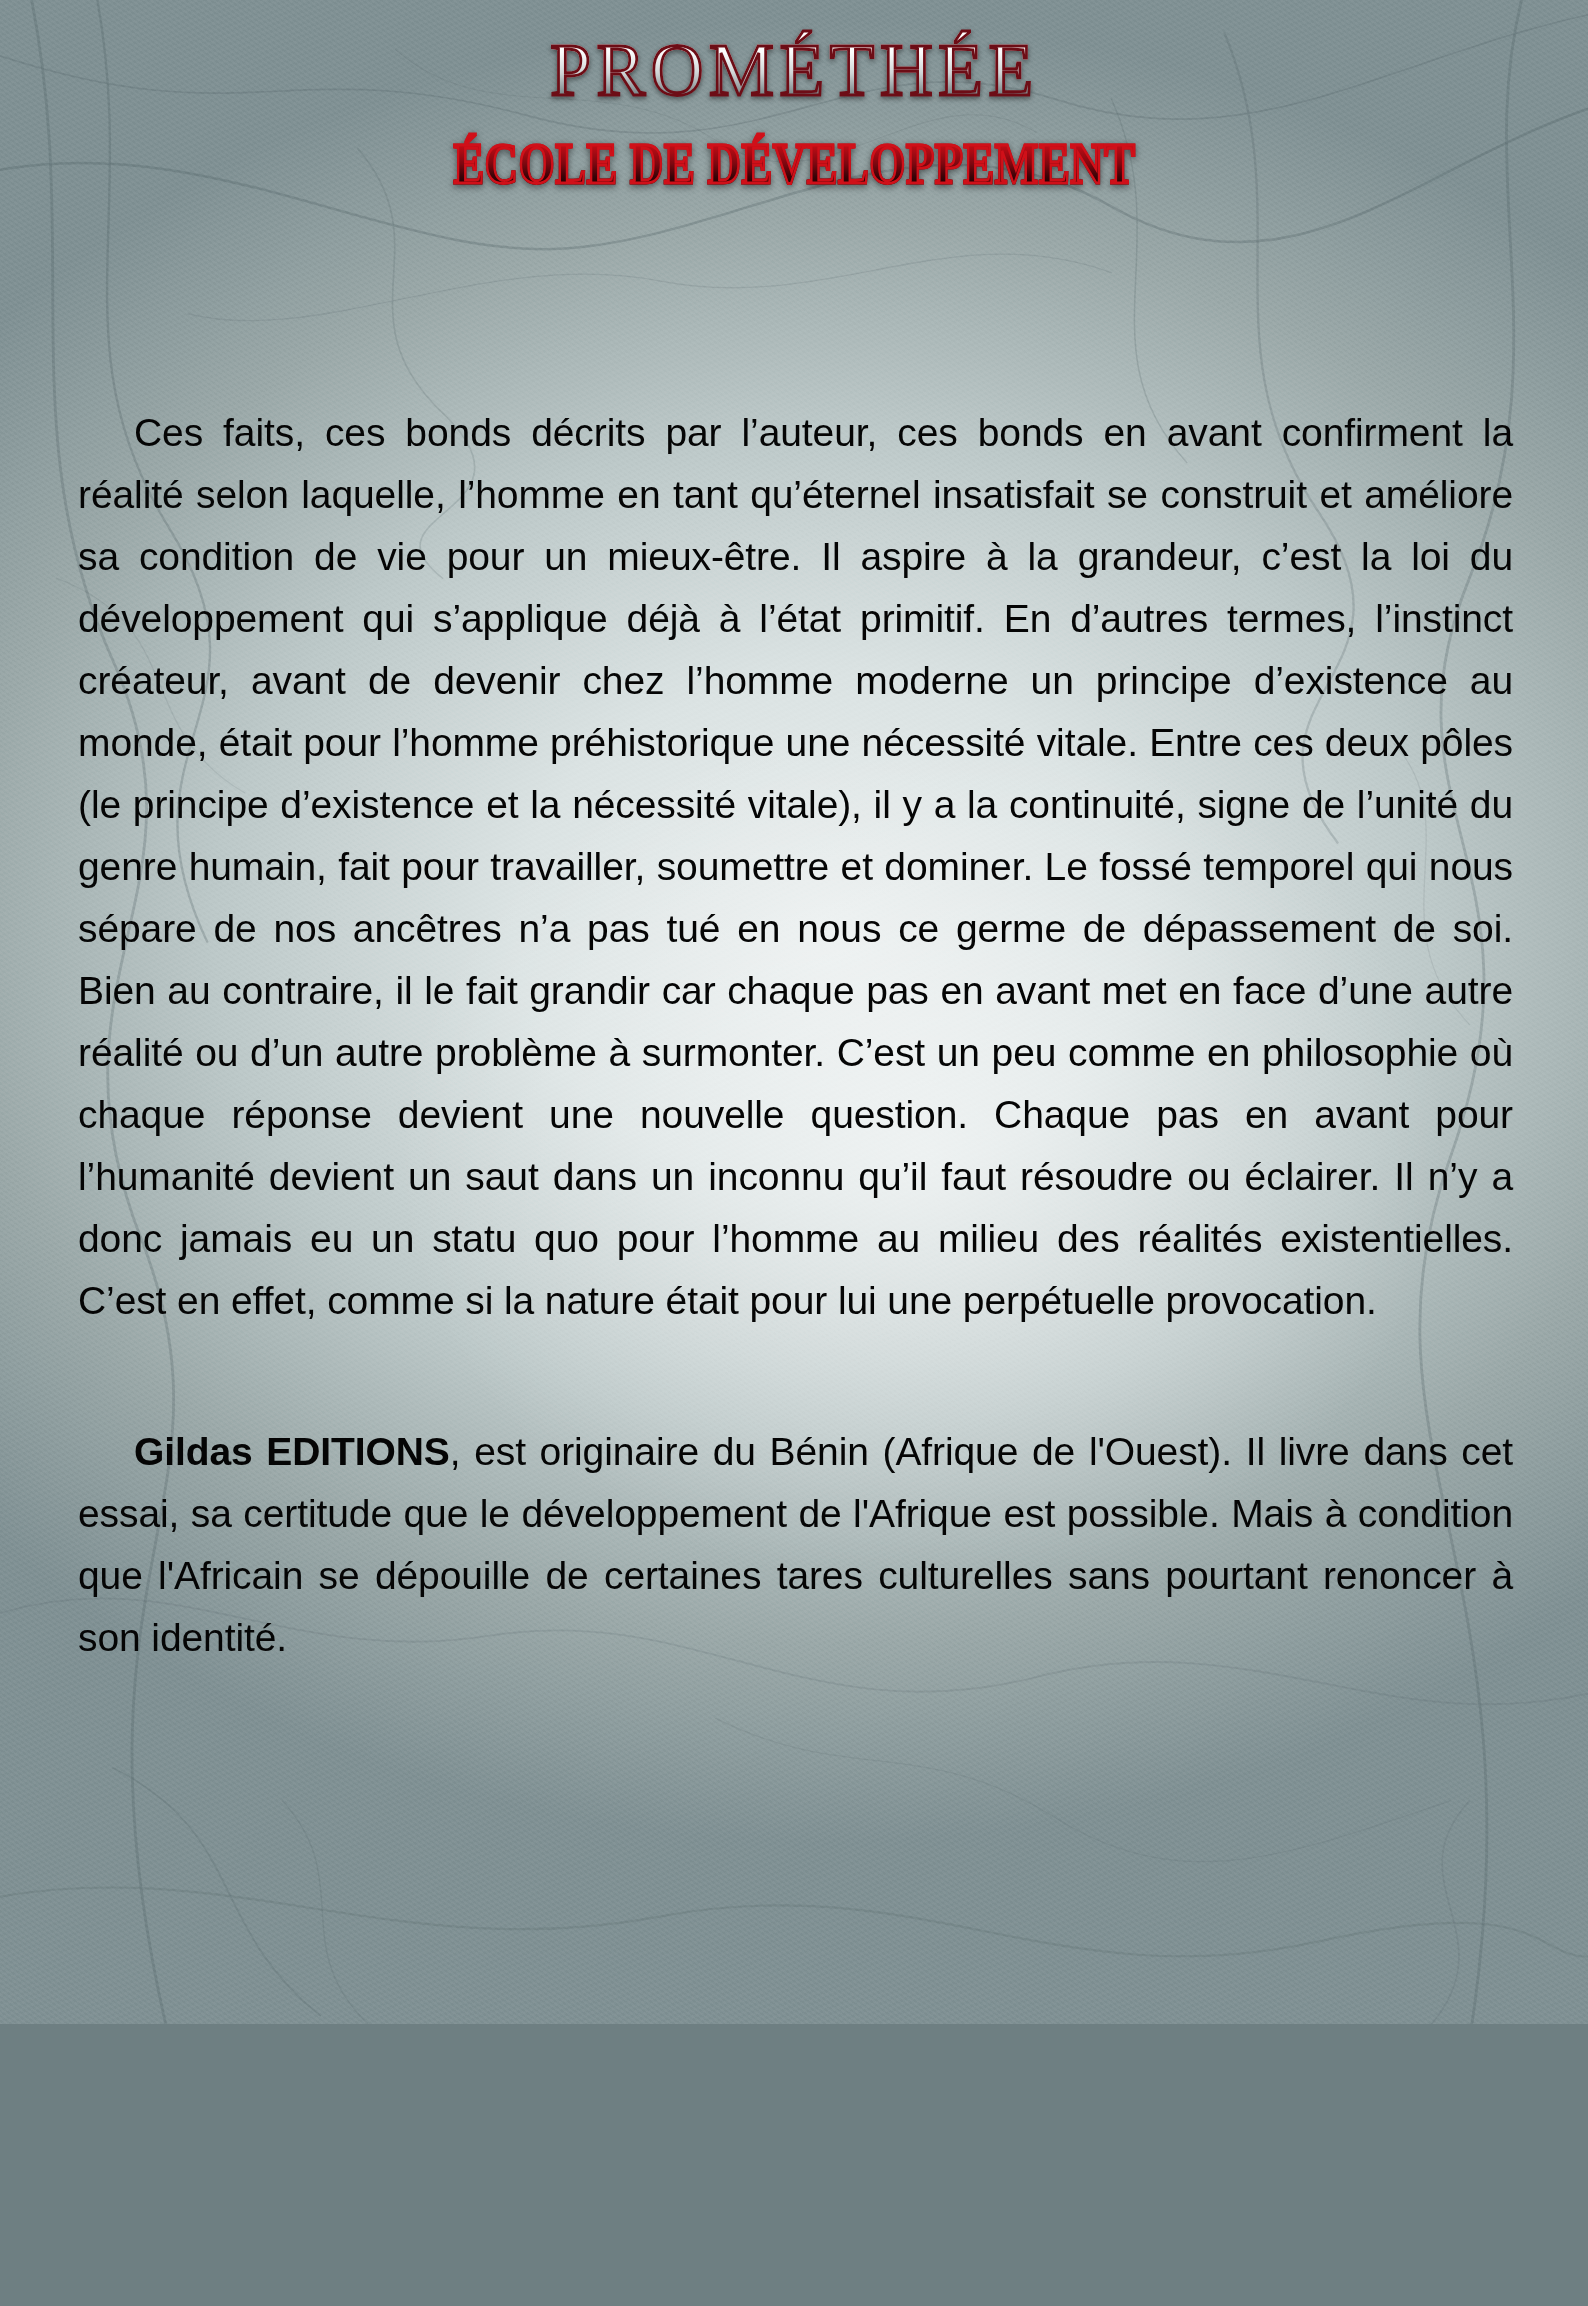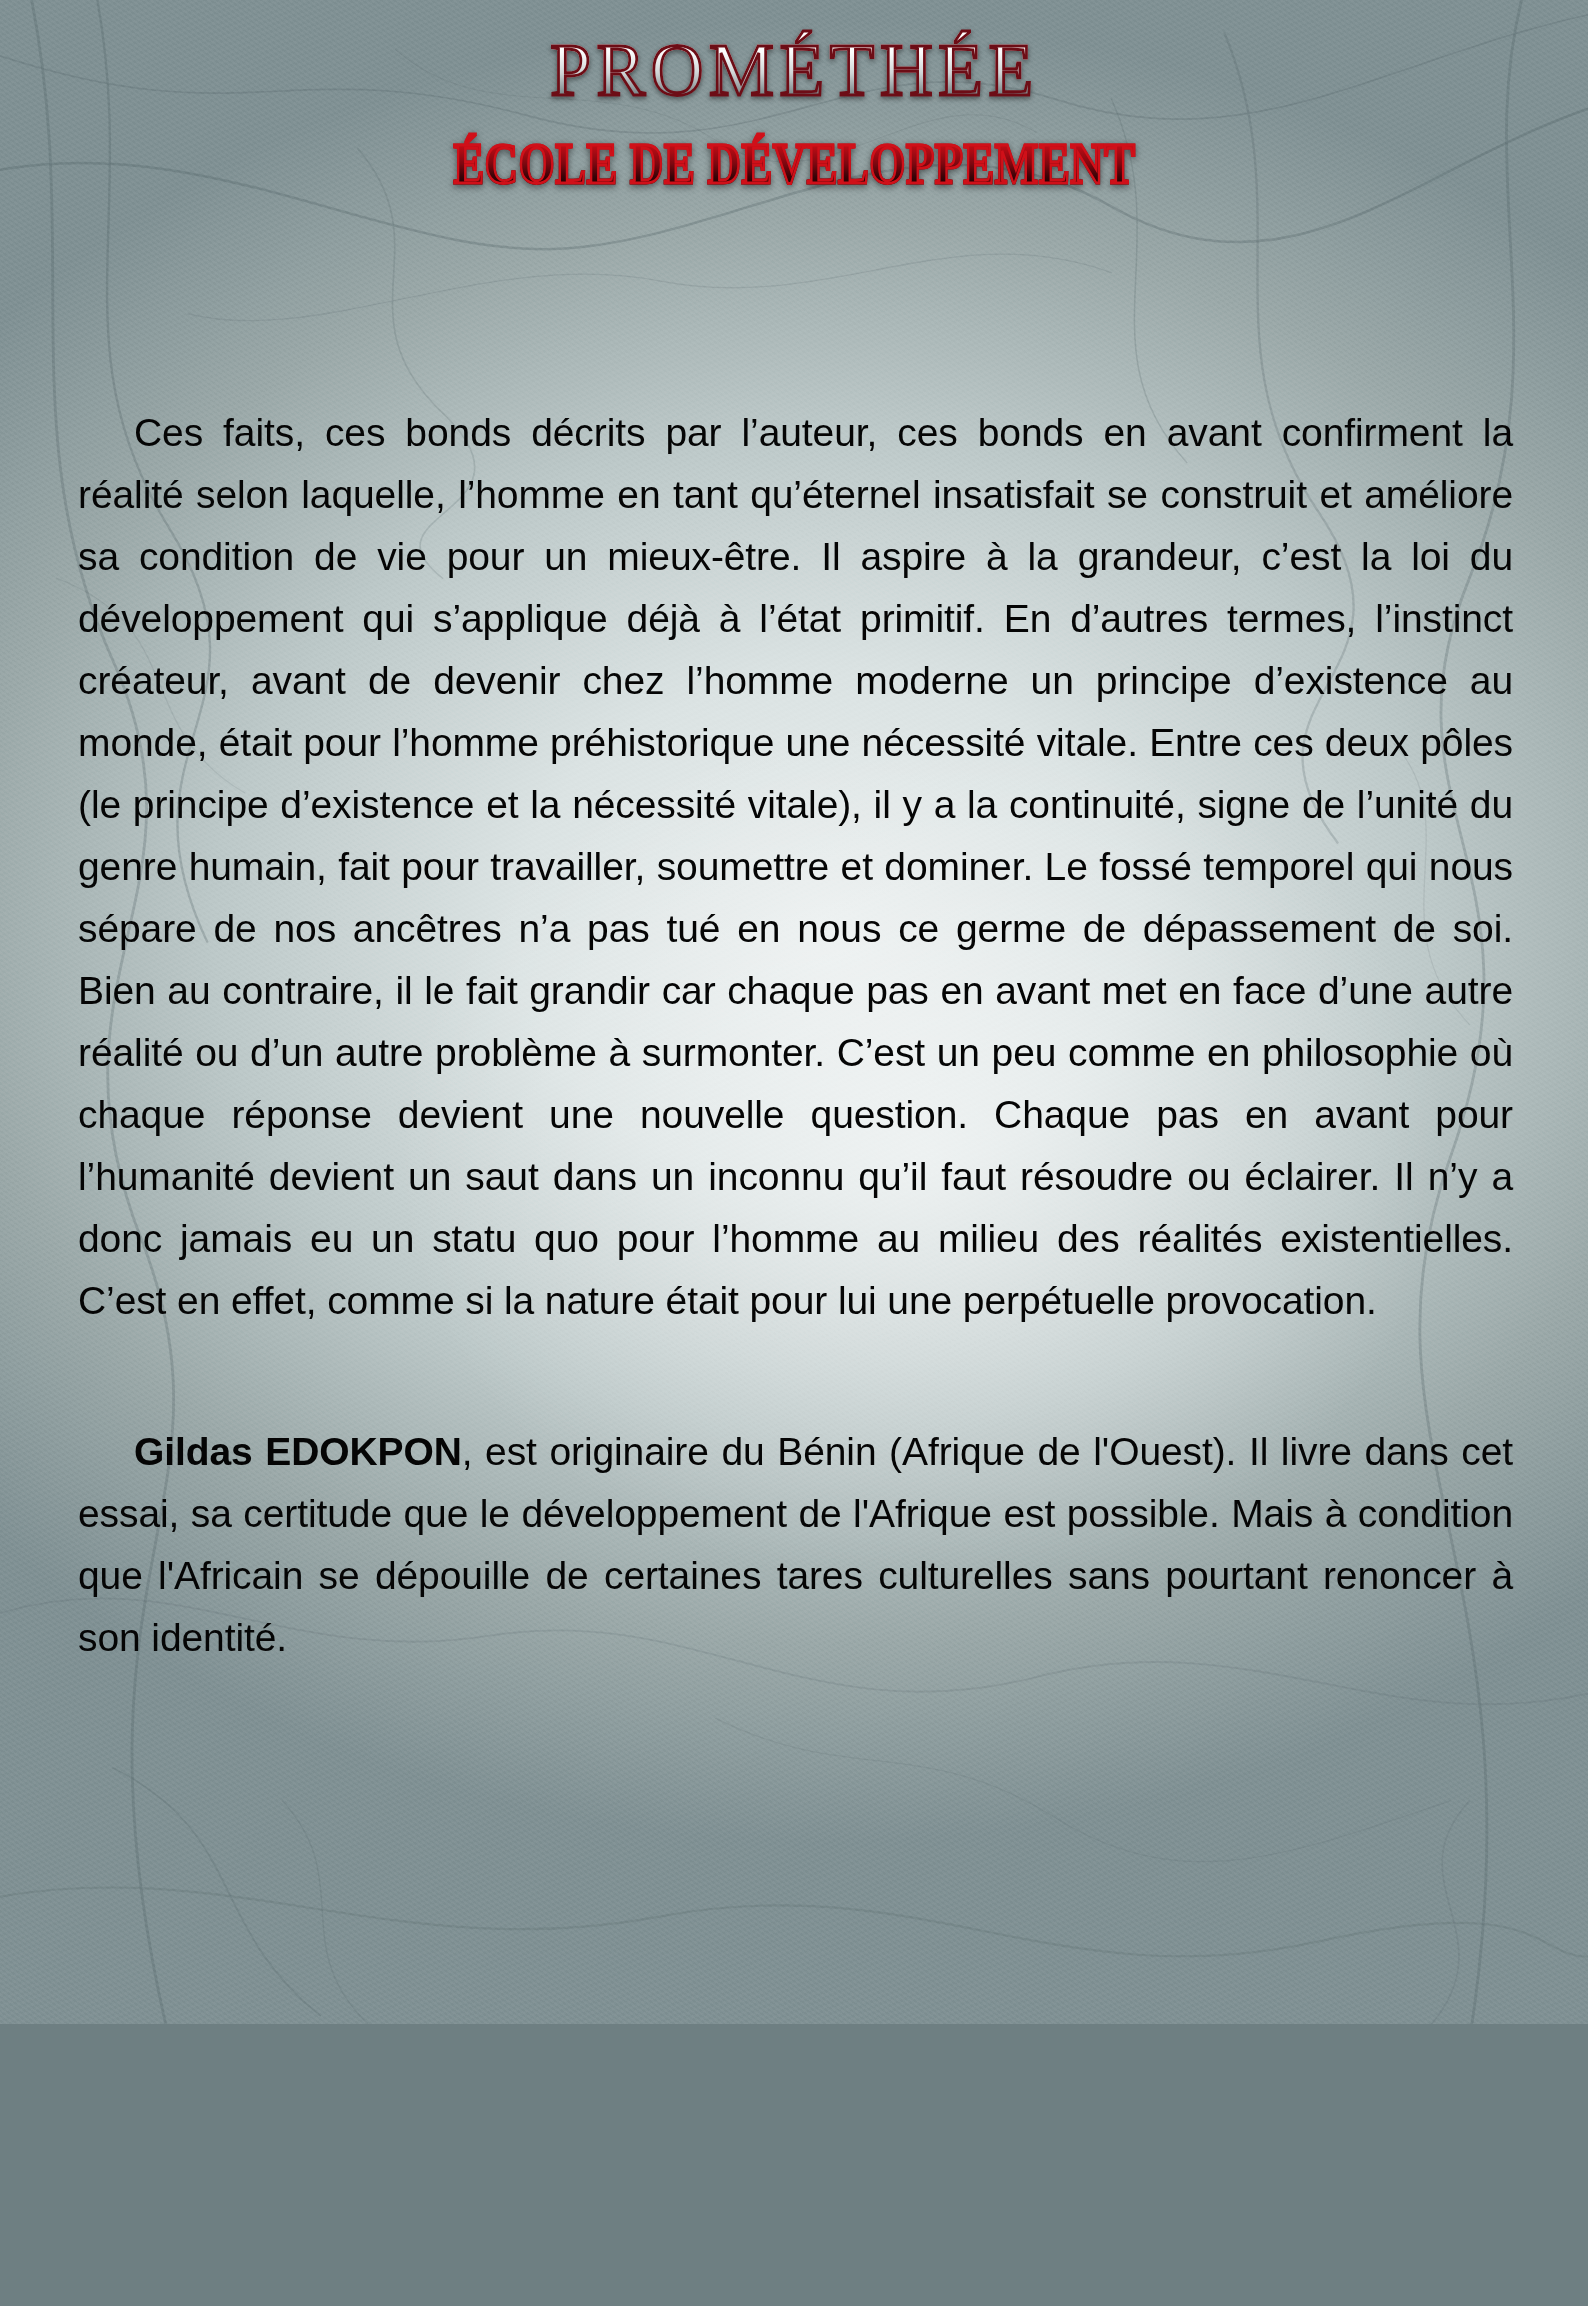--- a/index.html
+++ b/index.html
@@ -202,21 +202,21 @@
 
   <div class="content">
 
     <div class="title-block">
       <h1 class="main-title">PROMÉTHÉE</h1>
       <h2 class="sub-title">ÉCOLE DE DÉVELOPPEMENT</h2>
     </div>
 
     <div class="body-copy">
       <p class="blurb">Ces faits, ces bonds décrits par l’auteur, ces bonds en avant confirment la réalité selon laquelle, l’homme en tant qu’éternel insatisfait se construit et améliore sa condition de vie pour un mieux-être. Il aspire à la grandeur, c’est la loi du développement qui s’applique déjà à l’état primitif. En d’autres termes, l’instinct créateur, avant de devenir chez l’homme moderne un principe d’existence au monde, était pour l’homme préhistorique une nécessité vitale. Entre ces deux pôles (le principe d’existence et la nécessité vitale), il y a la continuité, signe de l’unité du genre humain, fait pour travailler, soumettre et dominer. Le fossé temporel qui nous sépare de nos ancêtres n’a pas tué en nous ce germe de dépassement de soi. Bien au contraire, il le fait grandir car chaque pas en avant met en face d’une autre réalité ou d’un autre problème à surmonter. C’est un peu comme en philosophie où chaque réponse devient une nouvelle question. Chaque pas en avant pour l’humanité devient un saut dans un inconnu qu’il faut résoudre ou éclairer. Il n’y a donc jamais eu un statu quo pour l’homme au milieu des réalités existentielles. C’est en effet, comme si la nature était pour lui une perpétuelle provocation.</p>
-      <p class="author-note"><span class="author-name">Gildas EDOKPON</span><span>, est originaire du Bénin (Afrique de l'Ouest). Il livre dans cet essai, sa certitude que le développement de l'Afrique est possible. Mais à condition que l'Africain se dépouille de certaines tares culturelles sans pourtant renoncer à son identité.</span></p>
+      <p class="author-note"><span class="author-name">Gildas EDITIONS</span><span>, est originaire du Bénin (Afrique de l'Ouest). Il livre dans cet essai, sa certitude que le développement de l'Afrique est possible. Mais à condition que l'Africain se dépouille de certaines tares culturelles sans pourtant renoncer à son identité.</span></p>
     </div>
 
     <div class="logo-block">
       <svg class="logo-mark" viewBox="0 0 218 98" xmlns="http://www.w3.org/2000/svg">
         <g>
 
           <path d="M14 8 L30 4 L30 72 L14 78 Z" fill="#f2f4f4" stroke="#0b0b0b" stroke-width="1.6"></path>
           <path d="M30 6 L44 12 L44 74 L30 72 Z" fill="#111"></path>
           <g stroke="#1a1a1a" stroke-width="1.1" fill="none" opacity=".85">
             <path d="M32 12 L66 66"></path>

